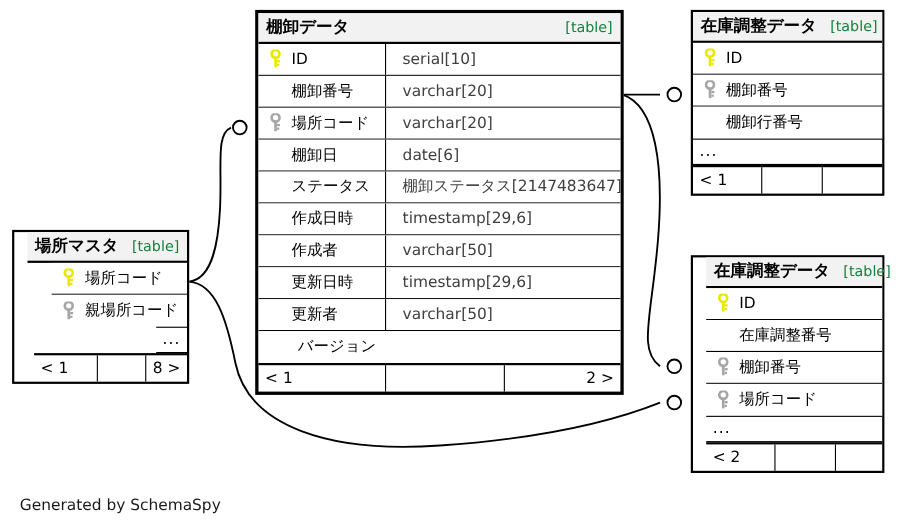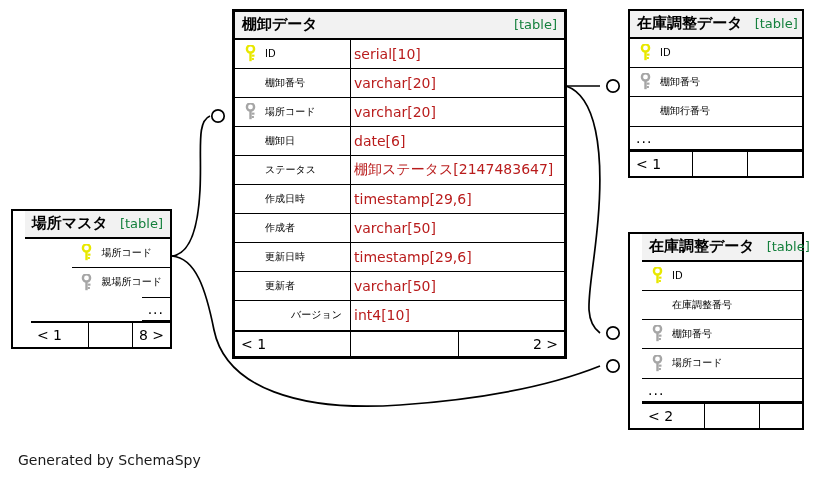--- a/index.html
+++ b/index.html
@@ -59,31 +59,31 @@
     border-bottom: 1px solid #000000;
     min-height: 29px;
     background: #ffffff;
   }
   .tbl-row:last-child { border-bottom: none; }
 
   .cell-name {
     display: flex;
     align-items: center;
     padding: 0 8px 0 6px;
-    font-size: 10px;
+    font-size: 14px;
     color: #000000;
     white-space: nowrap;
     flex: 0 0 auto;
   }
   .cell-type {
     display: flex;
     align-items: center;
-    padding: 0 3px;
+    padding: 0 15px;
     font-size: 14px;
-    color: #b91c1c;
+    color: #404040;
     white-space: nowrap;
     border-left: 1px solid #000000;
     flex: 1 1 auto;
   }
   .keyslot {
     width: 18px;
     min-width: 18px;
     display: inline-flex;
     align-items: center;
     justify-content: center;
@@ -252,21 +252,20 @@
           <span class="keyslot"></span>
           <span class="colname">更新者</span>
         </span>
         <span class="cell-type">varchar[50]</span>
       </div>
       <div class="tbl-row">
         <span class="cell-name" style="width:115px;justify-content:flex-end;">
           <span class="keyslot"></span>
           <span class="colname">バージョン</span>
         </span>
-        <span class="cell-type">int4[10]</span>
       </div>
     </div>
     <div class="tbl-footer">
       <span class="foot-cell foot-left" style="width:115px;">&lt; 1</span>
       <span class="foot-cell foot-mid" style="width:108px;"></span>
       <span class="foot-cell foot-right" style="flex:1;">2 &gt;</span>
     </div>
   </div>
 
   <div class="erd-table" id="t-detail" style="left:628px; top:9px; width:176px;">

